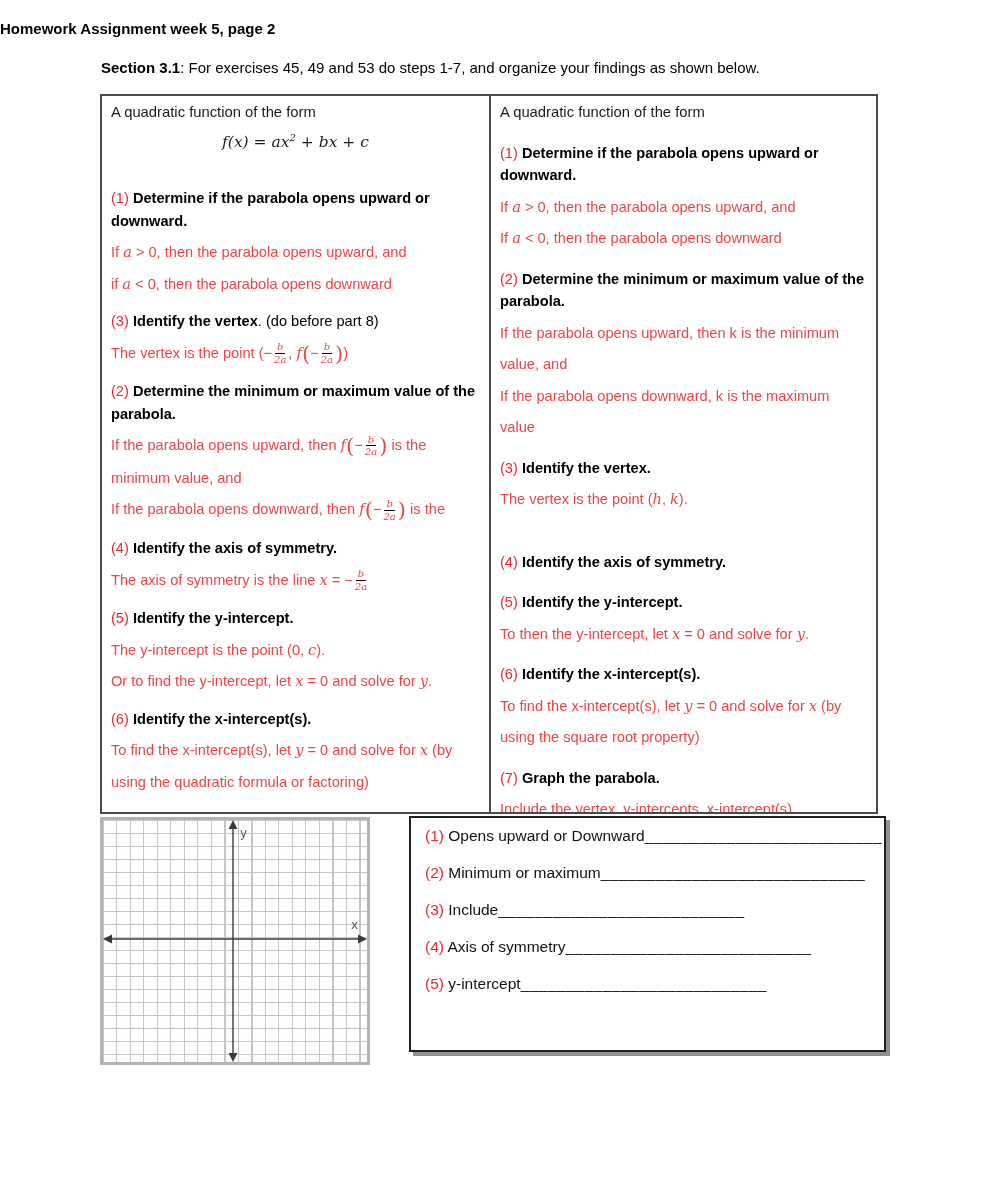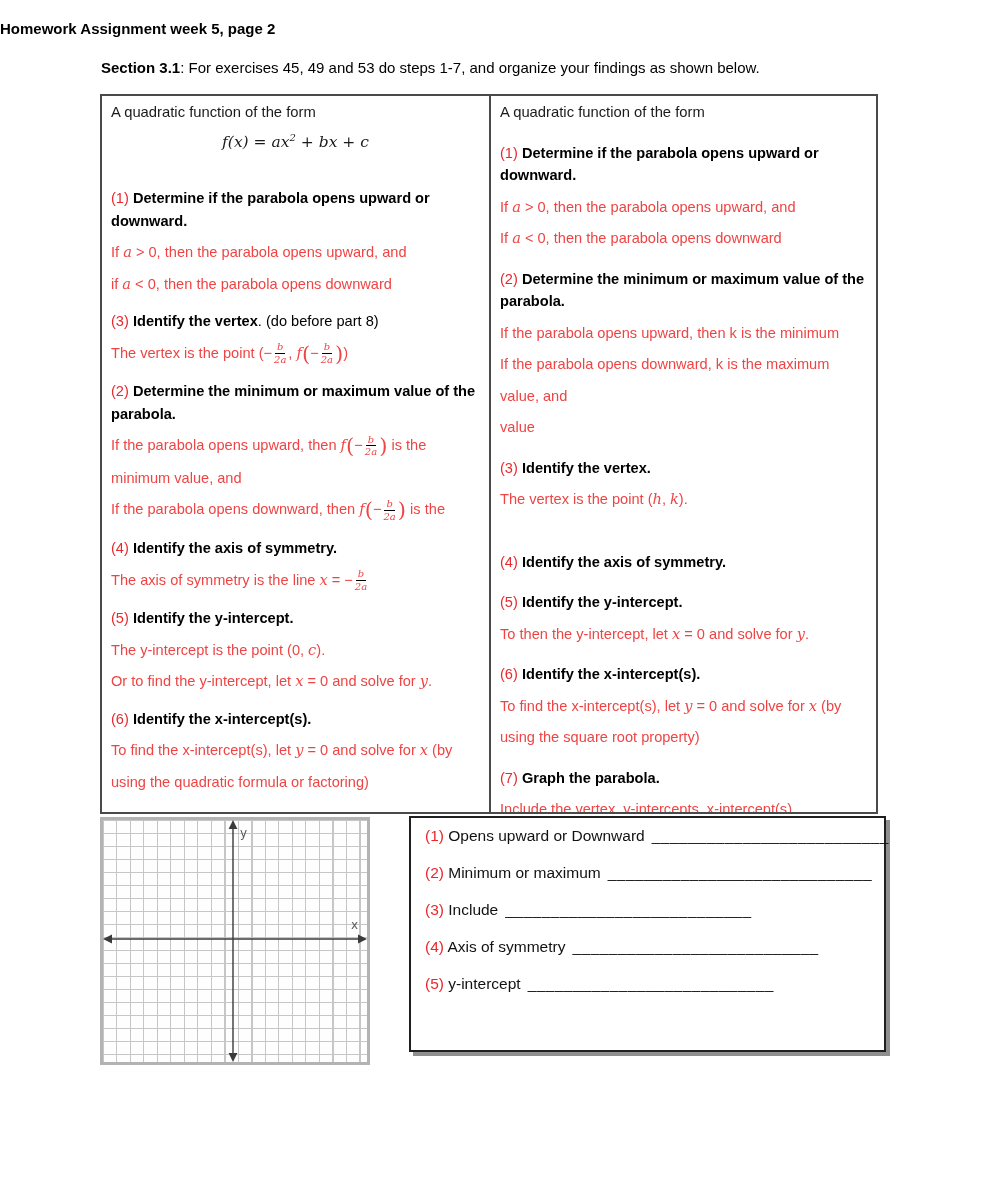--- a/index.html
+++ b/index.html
@@ -45,21 +45,21 @@
             background-image:
               repeating-linear-gradient(to right,#c6c6c6 0 1px,transparent 1px 13.5px),
               repeating-linear-gradient(to bottom,#c6c6c6 0 1px,transparent 1px 13.0px);}
   .grid-box svg{position:absolute;left:0;top:0;}
 
   
   .answer-box{position:absolute;left:409px;top:816px;width:477px;height:236px;
               box-sizing:border-box;border:2px solid #1f1f1f;background:#fff;
               box-shadow:4px 4px 0 #8f8f8f;padding:9px 0 0 14px;}
   .answer-row{height:37px;font-size:15.5px;color:#111;white-space:nowrap;}
-  .answer-row .blank{letter-spacing:0.5px;padding-left:7px;}
+  .answer-row .blank{letter-spacing:0.5px;}
 </style>
 </head>
 <body>
 
 <div class="page">
 
   <div class="doc-title">Homework Assignment week 5, page 2</div>
 
   <div class="section-line"><b>Section 3.1</b><span>: For exercises 45, 49 and 53 do steps 1-7, and organize your findings as shown below.</span></div>
 
@@ -122,22 +122,22 @@
       <div class="intro">A quadratic function of the form</div>
       <div>
           <div class="step">
     <div class="step-head"><span class="red">(1)</span> <b>Determine if the parabola opens upward or downward.</b><span></span></div>
   <div class="step-line"><span>If </span><span class="mi">a</span><span> &gt; 0, then the parabola opens upward, and</span></div>
             <div class="step-line"><span>If </span><span class="mi">a</span><span> &lt; 0, then the parabola opens downward</span></div>
           </div>
           <div class="step">
     <div class="step-head"><span class="red">(2)</span> <b>Determine the minimum or maximum value of the parabola.</b><span></span></div>
   <div class="step-line"><span>If the parabola opens upward, then k is the minimum</span></div>
+            <div class="step-line"><span>value, and</span></div>
             <div class="step-line"><span>If the parabola opens downward, k is the maximum</span></div>
-            <div class="step-line"><span>value, and</span></div>
             <div class="step-line"><span>value</span></div>
           </div>
           <div class="step">
     <div class="step-head"><span class="red">(3)</span> <b>Identify the vertex.</b><span></span></div>
   <div class="step-line"><span>The vertex is the point (</span><span class="mi">h</span><span>, </span><span class="mi">k</span><span>).</span></div>
           </div>
           <div class="step gap-lg">
     <div class="step-head"><span class="red">(4)</span> <b>Identify the axis of symmetry.</b><span></span></div>
           </div>
           <div class="step">

